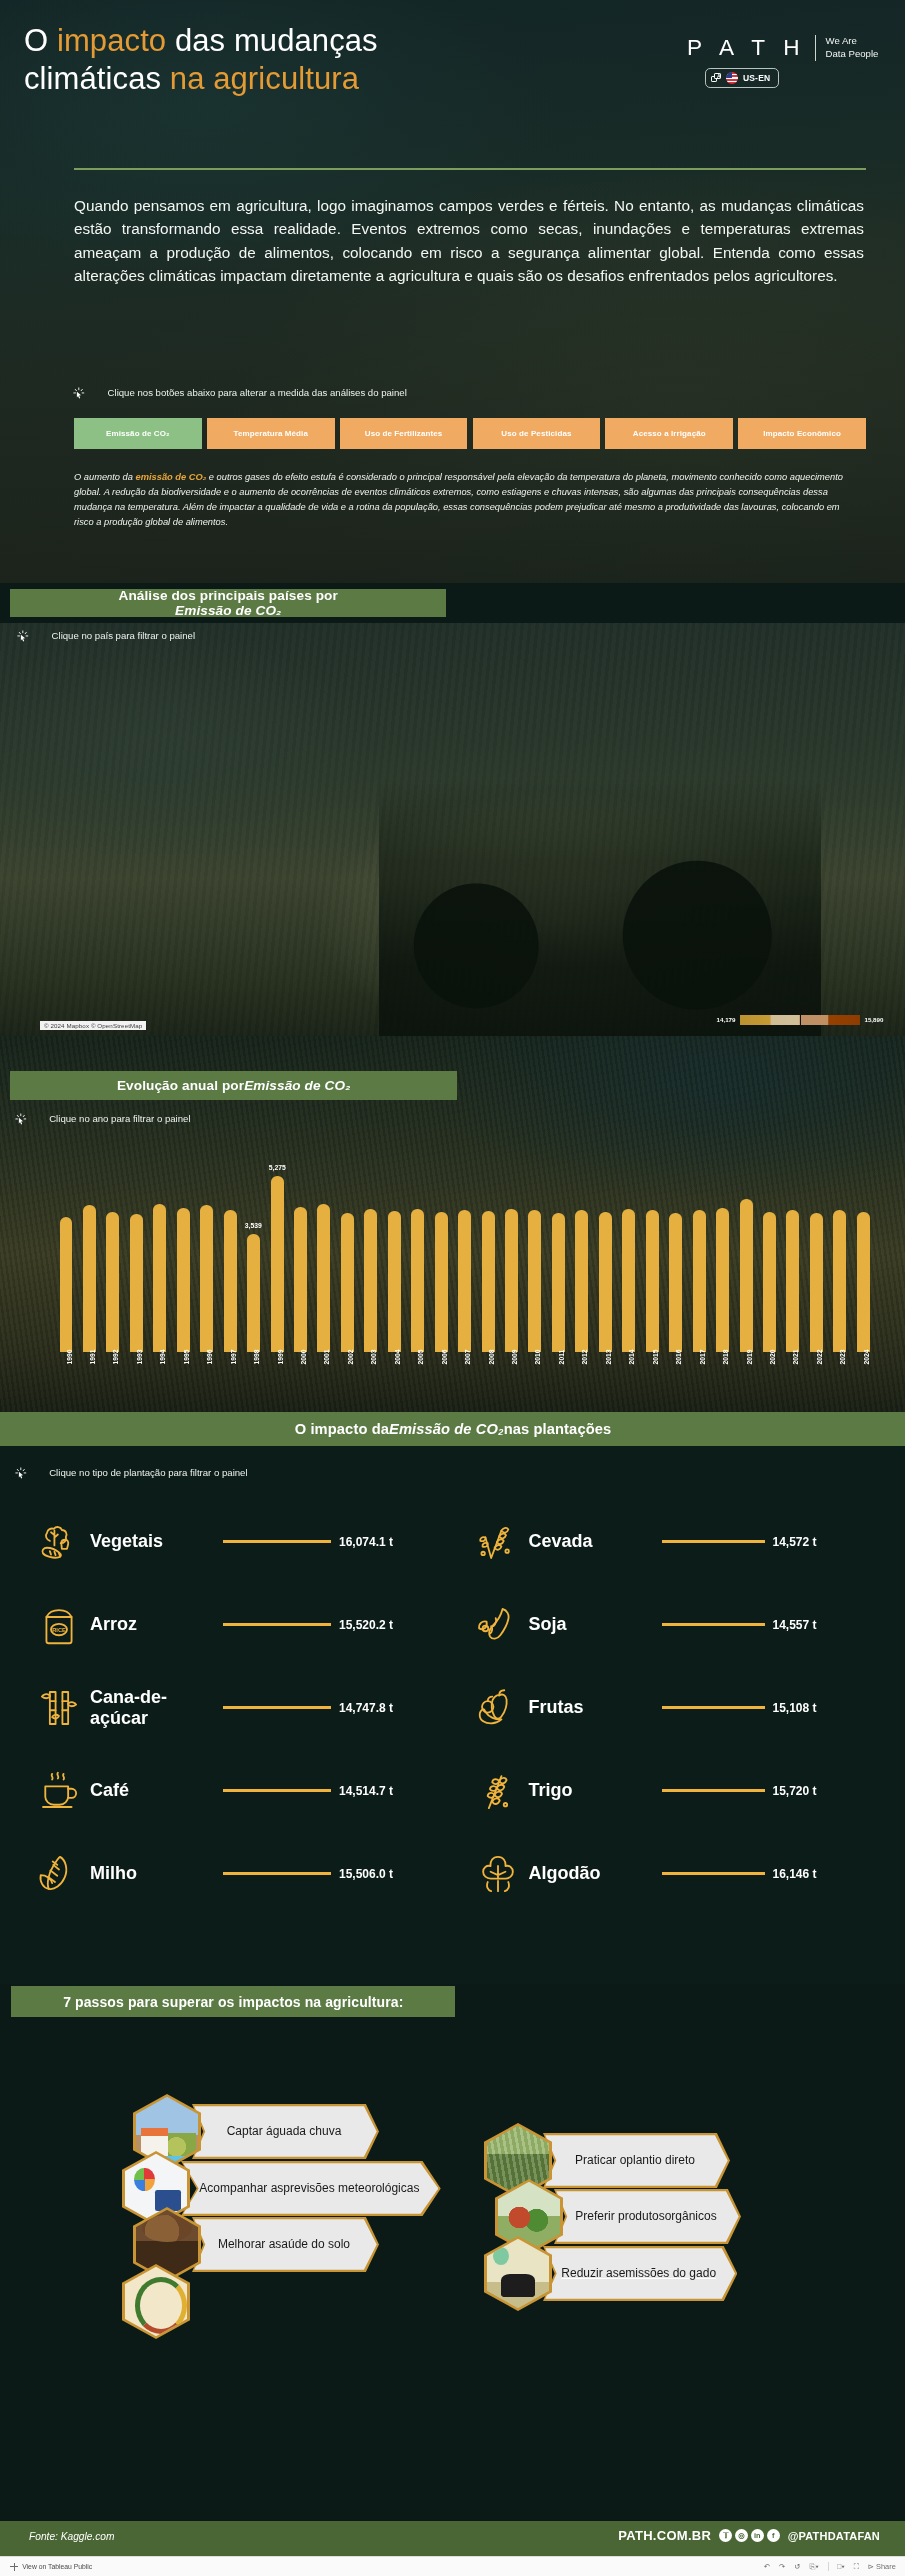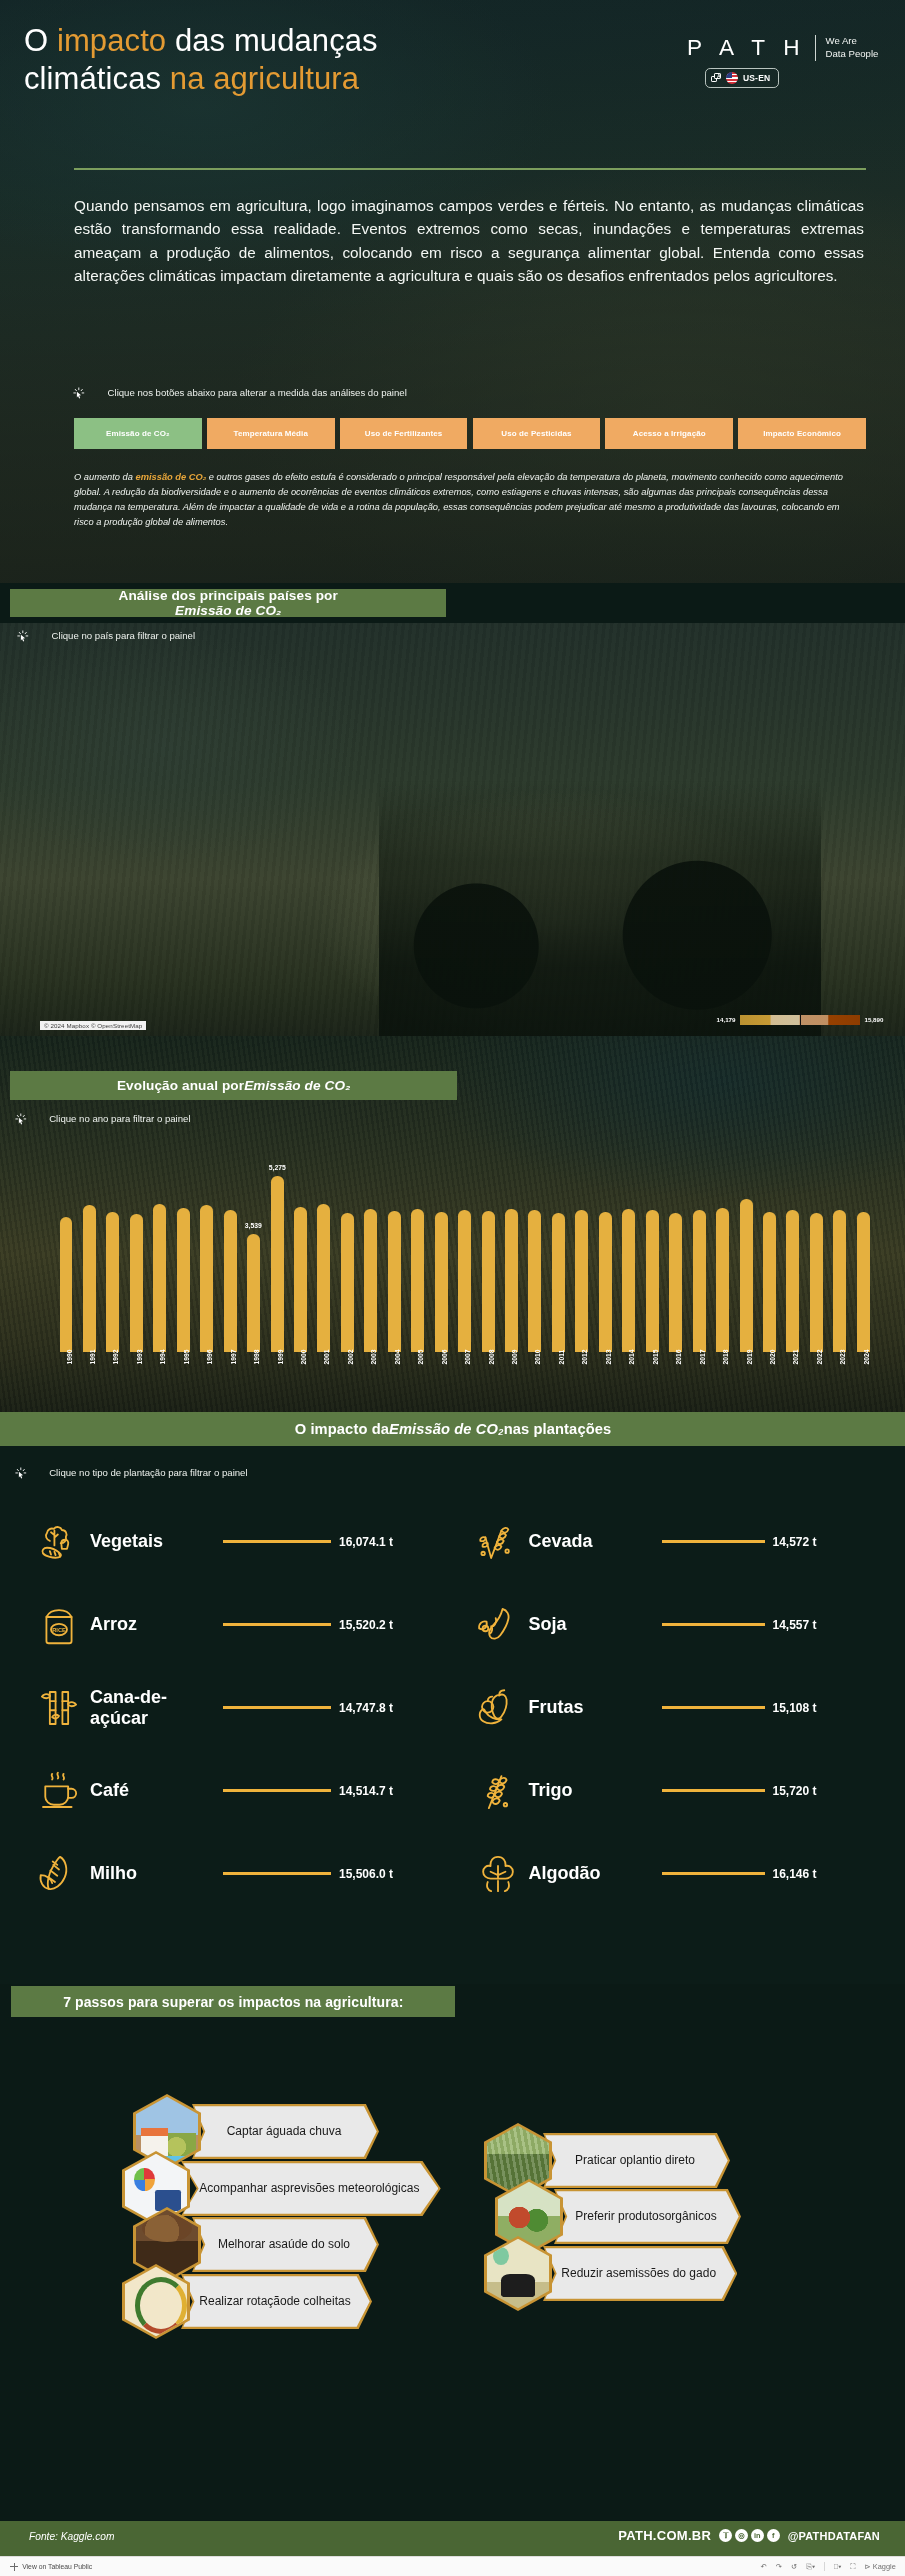--- a/index.html
+++ b/index.html
@@ -747,27 +747,20 @@
             <span>saúde do solo</span>
           </div>
         </div>
       </div>
       <div class="step" style="left: 122px; top: 283px;">
         <div class="hexi">
           <div class="inner">
             <div class="sc sc-rot"></div>
           </div>
         </div>
-        <div class="plate">
-          <div class="pin">
-            <span>Realizar rotação</span>
-            <br>
-            <span>de colheitas</span>
-          </div>
-        </div>
       </div>
       <div class="step" style="left: 484px; top: 142px;">
         <div class="hexi">
           <div class="inner">
             <div class="sc sc-direct"></div>
           </div>
         </div>
         <div class="plate">
           <div class="pin">
             <span>Praticar o</span>
@@ -783,21 +776,21 @@
           </div>
         </div>
         <div class="plate">
           <div class="pin">
             <span>Preferir produtos</span>
             <br>
             <span>orgânicos</span>
           </div>
         </div>
       </div>
-      <div class="step" style="left: 484px; top: 255px;">
+      <div class="step" style="left: 484px; top: 255px; text-decoration: underline;">
         <div class="hexi">
           <div class="inner">
             <div class="sc sc-cattle"></div>
           </div>
         </div>
         <div class="plate">
           <div class="pin">
             <span>Reduzir as</span>
             <br>
             <span>emissões do gado</span>
@@ -825,18 +818,18 @@
       <span>View on Tableau Public</span>
     </div>
     <div class="tb-right">
       <i>↶</i>
       <i>↷</i>
       <i>↺</i>
       <i>⎘▾</i>
       <span class="tb-sep"></span>
       <i>⎕▾</i>
       <i>⛶</i>
-      <i>⊳ <span>Kaggle</span></i>
+      <i>⊳ <span>Share</span></i>
     </div>
   </div>
 
 </div>
 
 
 </body></html>

